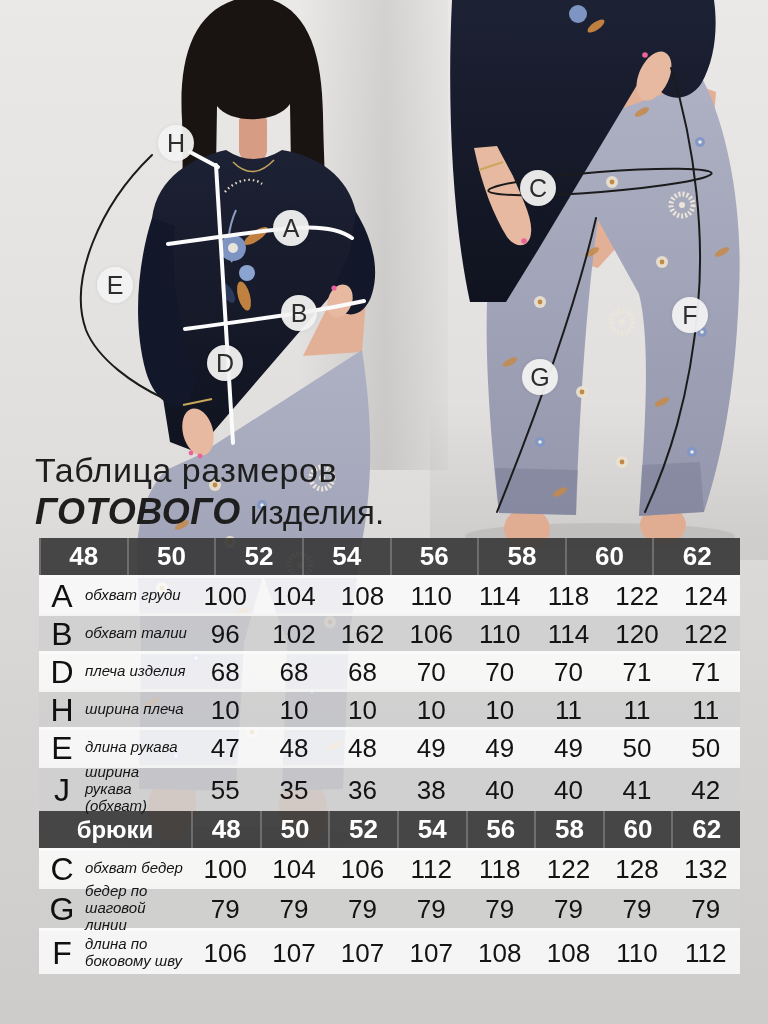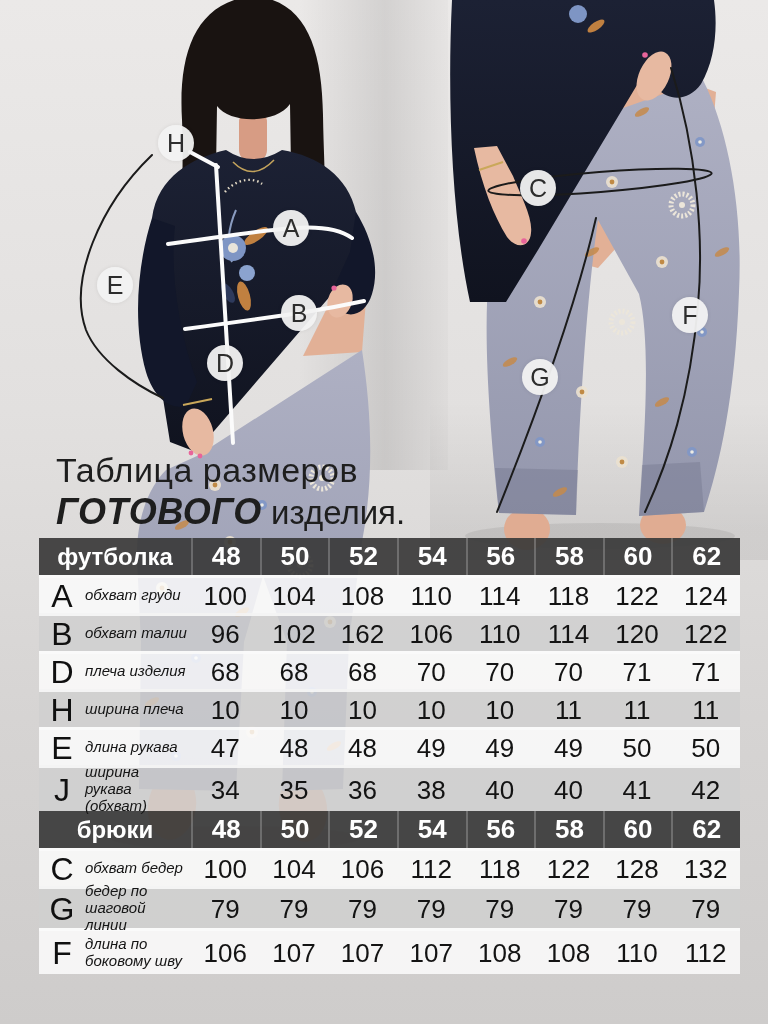--- a/index.html
+++ b/index.html
@@ -11,21 +11,21 @@
                background:linear-gradient(90deg,rgba(0,0,0,0) 0%,rgba(0,0,0,0.10) 58%,rgba(0,0,0,0.02) 100%);}
   .right-floor{position:absolute;left:430px;top:400px;width:338px;height:160px;pointer-events:none;
                background:linear-gradient(180deg,rgba(0,0,0,0) 0%,rgba(0,0,0,0.06) 80%);}
   .photo-svg{position:absolute;left:0;top:0;}
   
   .dot{position:absolute;width:36px;height:36px;border-radius:50%;
        background:rgba(242,242,242,0.95);box-shadow:0 0 4px rgba(0,0,0,0.08);
        display:flex;align-items:center;justify-content:center;
        font-size:25px;color:#2d2d2d;line-height:1;}
   
-  .title{position:absolute;left:56px;top:449px;color:#1e1e1e;white-space:nowrap;}
+  .title{position:absolute;left:35px;top:449px;color:#1e1e1e;white-space:nowrap;}
   .title .l1{font-size:34px;line-height:42px;letter-spacing:0.5px;}
   .title .l2{font-size:33px;line-height:42px;}
   .title .l2 .b{font-weight:bold;font-style:italic;font-size:36px;letter-spacing:0.5px;margin-top:48px;}
   
   .tables{position:absolute;left:39px;top:538px;width:701px;}
   .sizetable{width:701px;}
   .sizetable + .sizetable{}
   .thead{display:flex;height:37px;background:rgba(58,58,58,0.92);color:#ffffff;align-items:stretch;}
   .thead .tlabel{width:152px;display:flex;align-items:center;justify-content:center;
                  font-size:24px;font-weight:bold;}
@@ -215,21 +215,20 @@
   <div class="dot" style="left:672px;top:297px;">F</div>
 
   <div class="title">
     <div class="l1">Таблица размеров</div>
     <div class="l2"><span class="b">ГОТОВОГО</span><span> изделия.</span></div>
   </div>
 
   <section class="tables" id="tables">
       <div class="sizetable">
         <div class="thead">
-          <div class="tlabel">футболка</div>
           <div class="tsize">48</div>
           <div class="tsize">50</div>
           <div class="tsize">52</div>
           <div class="tsize">54</div>
           <div class="tsize">56</div>
           <div class="tsize">58</div>
           <div class="tsize">60</div>
           <div class="tsize">62</div>
         </div>
         <div class="trow w" style="height: 35px;">
@@ -288,21 +287,21 @@
           <div class="val">48</div>
           <div class="val">49</div>
           <div class="val">49</div>
           <div class="val">49</div>
           <div class="val">50</div>
           <div class="val">50</div>
         </div>
         <div class="trow g" style="height: 43px;">
           <div class="letter">J</div>
           <div class="rlabel">ширина рукава (обхват)</div>
-          <div class="val">34</div>
+          <div class="val">55</div>
           <div class="val">35</div>
           <div class="val">36</div>
           <div class="val">38</div>
           <div class="val">40</div>
           <div class="val">40</div>
           <div class="val">41</div>
           <div class="val">42</div>
         </div>
       </div>
       <div class="sizetable">

